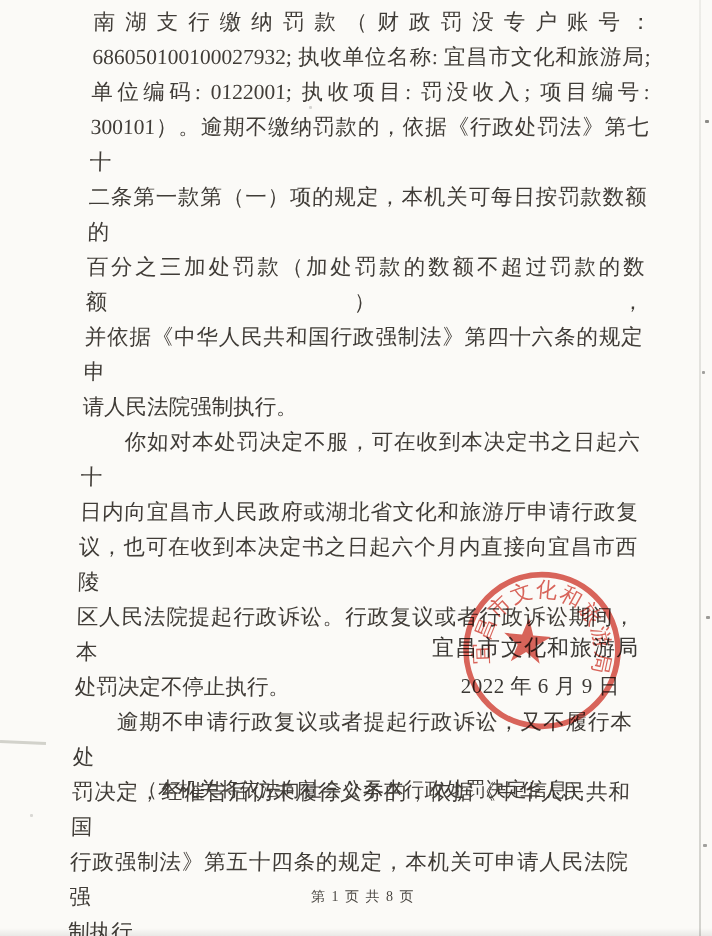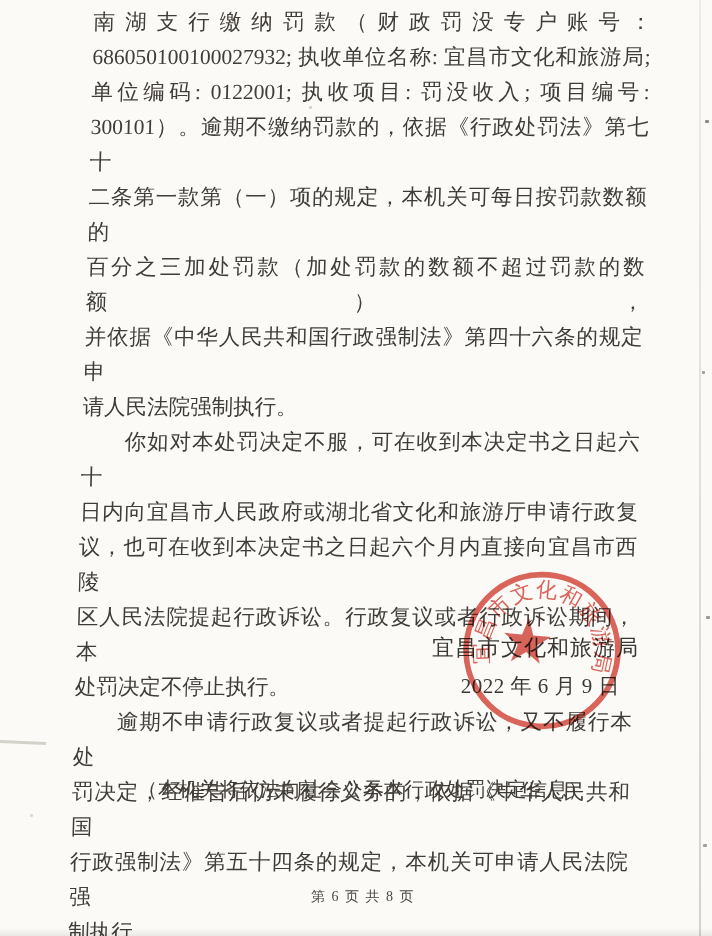--- a/index.html
+++ b/index.html
@@ -97,21 +97,21 @@
   <svg class="seal" viewBox="0 0 200 200" aria-hidden="true">
     <circle cx="100" cy="100" r="92" fill="none" stroke="#d8554b" stroke-width="7"></circle>
     <path id="sealTextArc" d="M 38.9 122.2 A 65 65 0 1 1 161.1 122.2" fill="none"></path>
     <text font-size="26" letter-spacing="1.5" fill="#d8554b" text-anchor="middle" font-family="Liberation Serif, DejaVu Serif, serif">
       <textPath href="#sealTextArc" startOffset="50%">宜昌市文化和旅游局</textPath>
     </text>
     <polygon transform="translate(-19,-8)" points="100,70 106.8,90.7 128.5,90.7 110.9,103.6 117.6,124.3 100,111.5 82.4,124.3 89.1,103.6 71.5,90.7 93.2,90.7" fill="#d4463c" fill-opacity="0.92"></polygon>
   </svg>
 
   <div class="note">（本机关将依法向社会公示本行政处罚决定信息）</div>
-  <div class="pagenum">第 6 页 共 8 页</div>
+  <div class="pagenum">第 1 页 共 8 页</div>
 
   <div class="edge-right-line"></div>
   <div class="crease"></div>
   <div class="bottom-shade"></div>
   <div class="speck sp1"></div>
   <div class="speck sp2"></div>
   <div class="speck sp3"></div>
   <div class="speck sp4"></div>
   <div class="speck sp5"></div>
   <div class="speck sp6"></div>

